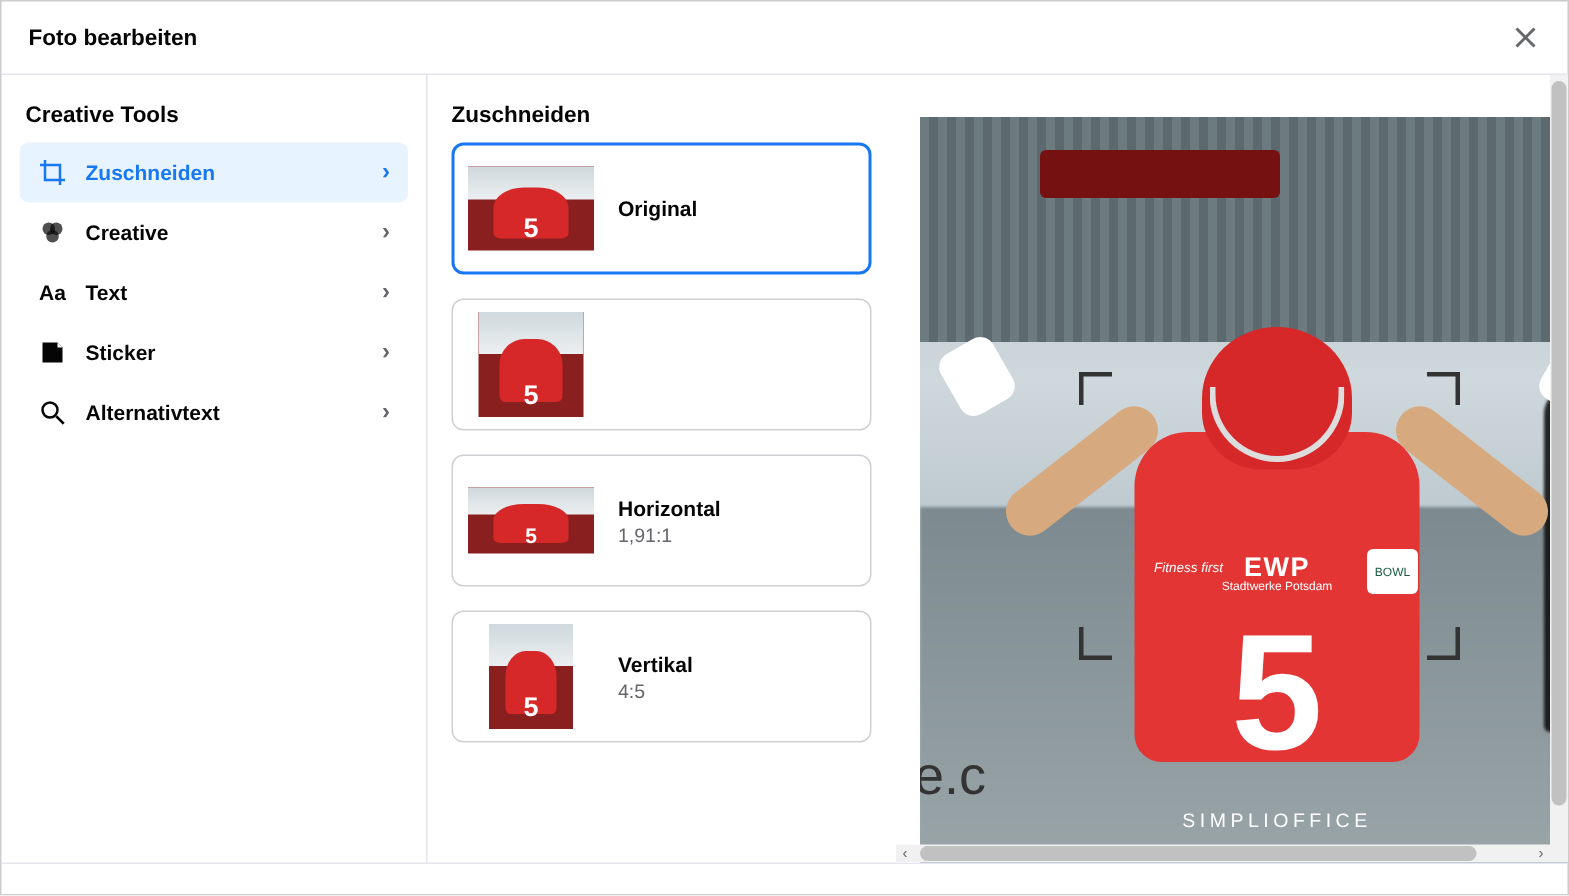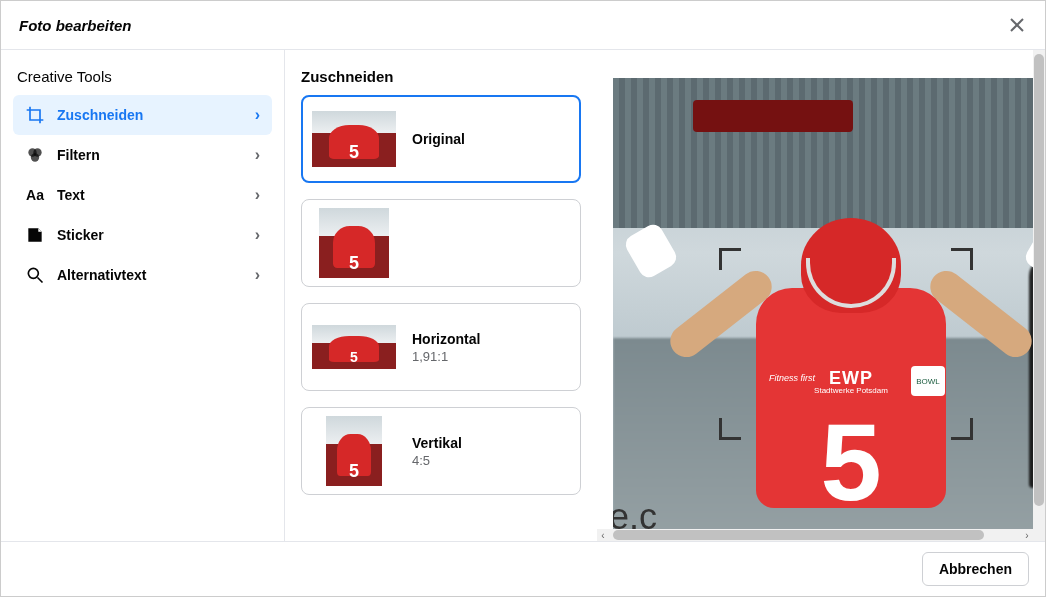--- a/index.html
+++ b/index.html
@@ -1,23 +1,23 @@
 <!DOCTYPE html>
 <html><head>
 <meta charset="utf-8">
 <style>
   * { box-sizing: border-box; margin: 0; padding: 0; }
   html, body { width: 1046px; height: 597px; font-family: -apple-system, BlinkMacSystemFont, "Segoe UI", Helvetica, Arial, sans-serif; background: #fff; overflow: hidden; }
   .modal { width: 1046px; height: 597px; display: flex; flex-direction: column; border: 1px solid #ccc; }
-  .header { display: flex; align-items: center; justify-content: space-between; padding: 14px 18px; border-bottom: 1px solid #e4e6eb; font-style: italic; }
+  .header { display: flex; align-items: center; justify-content: space-between; padding: 14px 18px; border-bottom: 1px solid #e4e6eb; }
   .header-title { font-size: 15px; font-weight: 700; color: #050505; }
   .close-btn { width: 20px; height: 20px; display: flex; align-items: center; justify-content: center; cursor: pointer; color: #65676b; font-size: 18px; }
   .body { flex: 1; display: flex; overflow: hidden; }
   .sidebar { width: 284px; border-right: 1px solid #e4e6eb; padding: 12px; }
-  .sidebar-title { font-size: 15px; font-weight: 400; color: #050505; padding: 6px 4px 10px; }
+  .sidebar-title { font-size: 15px; font-weight: 700; color: #050505; padding: 6px 4px 10px; }
   .side-item { display: flex; align-items: center; justify-content: space-between; padding: 10px 12px; border-radius: 6px; cursor: pointer; color: #050505; font-size: 14px; font-weight: 600; }
   .side-item .left { display: flex; align-items: center; gap: 12px; }
   .side-item .chev { color: #65676b; font-size: 16px; }
   .side-item.active { background: #e7f3ff; color: #1877f2; }
   .side-item.active .chev { color: #1877f2; }
   .side-item.active svg { stroke: #1877f2; fill: none; }
   .ico { width: 20px; height: 20px; display:flex; align-items:center; justify-content:center; }
   .crop-panel { width: 312px; padding: 12px 16px; overflow-y: auto; }
   .panel-title { font-size: 15px; font-weight: 700; color: #050505; padding: 6px 0 10px; }
   .crop-opt { display: flex; align-items: center; gap: 16px; border: 1px solid #ced0d4; border-radius: 8px; padding: 8px 10px; margin-bottom: 16px; cursor: pointer; }
@@ -103,21 +103,21 @@
 
       <div class="side-item">
         <div class="left">
           <span class="ico">
             <svg width="20" height="20" viewBox="0 0 24 24" fill="#050505">
                 <circle cx="9" cy="9" r="5" fill-opacity=".7"></circle>
                 <circle cx="15" cy="9" r="5" fill-opacity=".7"></circle>
                 <circle cx="12" cy="15" r="5" fill-opacity=".7"></circle>
               </svg>
           </span>
-          <span>Filtern</span>
+          <span>Creative</span>
         </div>
         <span class="chev">›</span>
       </div>
 
       <div class="side-item">
         <div class="left">
           <span class="ico" style="font-weight:700;font-size:14px;">Aa</span>
           <span>Text</span>
         </div>
         <span class="chev">›</span>
@@ -237,15 +237,14 @@
         <div class="scroll-h-thumb"></div>
         <span class="arrow" style="margin-left:auto">›</span>
       </div>
       <div class="scroll-v">
         <div class="scroll-v-thumb"></div>
       </div>
     </div>
   </div>
 
   <div class="footer">
-    <button class="btn btn-cancel">Abbrechen</button>
   </div>
 </div>
 
 </body></html>

